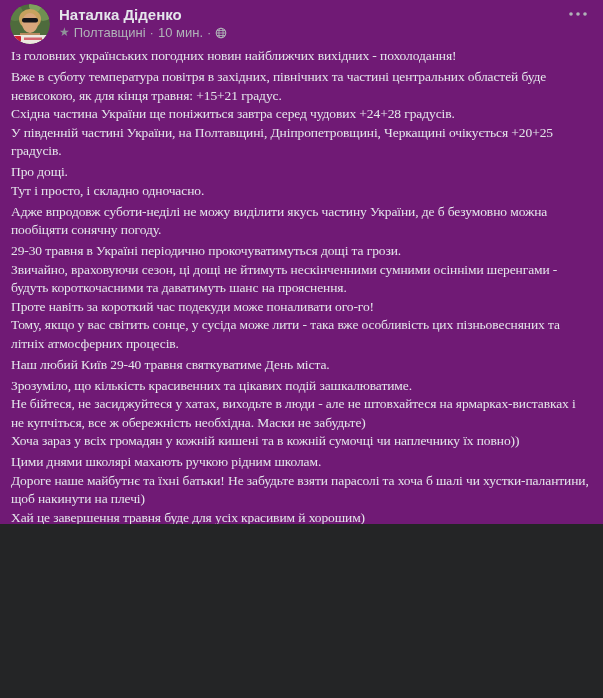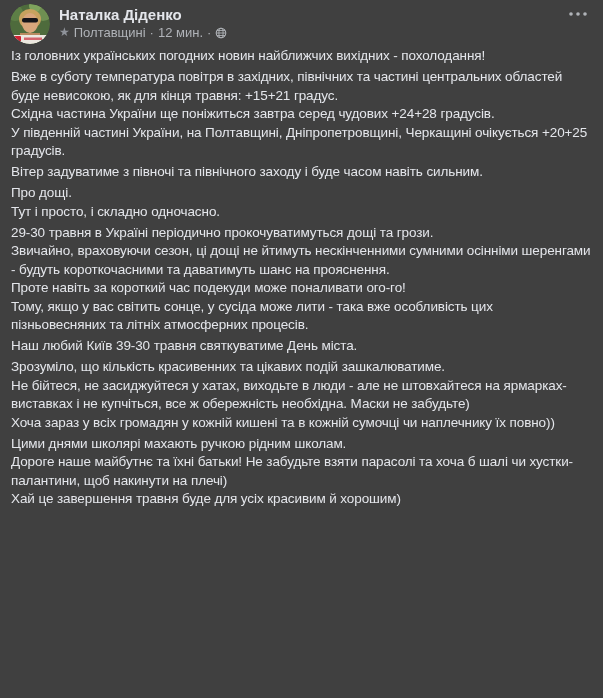--- a/index.html
+++ b/index.html
@@ -1,20 +1,20 @@
 <!DOCTYPE html>
 <html><head>
 <meta charset="utf-8">
 <style>
   html, body { margin: 0; padding: 0; background: #242526; }
   * { box-sizing: border-box; }
   .post-card {
     width: 603px;
-    height: 698px;
-    background: #404040;
+    height: 524px;
+    background: #701a75;
     font-family: "Liberation Sans", sans-serif;
     position: relative;
     overflow: hidden;
   }
   .post-header {
     display: flex;
     align-items: flex-start;
     padding: 4px 12px 0 10px;
   }
   .avatar-wrap {
@@ -58,21 +58,21 @@
     cursor: pointer;
   }
   .more-button svg { display: block; }
   .post-body {
     padding: 3px 12px 0 11px;
     color: #e4e6eb;
     font-size: 13.5px;
     line-height: 18.5px;
     letter-spacing: -0.1px;
   }
-  .post-body p { margin: 0 0 2.5px 0; }
+  .post-body p { margin: 0 0 2.5px 0; font-family: Liberation Serif, serif; }
 </style>
 </head>
 <body>
 
 <div class="post-card">
 
   <div class="post-header">
 
     <div class="avatar-wrap">
       <svg width="40" height="40" viewBox="0 0 40 40">
@@ -96,21 +96,21 @@
         </g>
       </svg>
     </div>
 
     <div class="header-meta">
       <div class="author-name">Наталка Діденко</div>
       <div class="post-sub">
         <span class="star-icon">★</span>
         <span>Полтавщині</span>
         <span>·</span>
-        <span>12 мин.</span>
+        <span>10 мин.</span>
         <span>·</span>
         <span class="globe-icon">
           <svg width="12" height="12" viewBox="0 0 16 16">
             <circle cx="8" cy="8" r="6.4" fill="none" stroke="#b0b3b8" stroke-width="1.4"></circle>
             <ellipse cx="8" cy="8" rx="2.8" ry="6.4" fill="none" stroke="#b0b3b8" stroke-width="1.2"></ellipse>
             <line x1="1.6" y1="8" x2="14.4" y2="8" stroke="#b0b3b8" stroke-width="1.2"></line>
             <line x1="2.6" y1="4.6" x2="13.4" y2="4.6" stroke="#b0b3b8" stroke-width="1.2"></line>
             <line x1="2.6" y1="11.4" x2="13.4" y2="11.4" stroke="#b0b3b8" stroke-width="1.2"></line>
           </svg>
         </span>
@@ -123,21 +123,21 @@
         <circle cx="11" cy="4" r="1.8" fill="#b0b3b8"></circle>
         <circle cx="18" cy="4" r="1.8" fill="#b0b3b8"></circle>
       </svg>
     </div>
 
   </div>
 
   <div class="post-body">
       <p>Із головних українських погодних новин найближчих вихідних - похолодання!</p>
       <p>Вже в суботу температура повітря в західних, північних та частині центральних областей буде невисокою, як для кінця травня: +15+21 градус.<br>Східна частина України ще поніжиться завтра серед чудових +24+28 градусів.<br>У південній частині України, на Полтавщині, Дніпропетровщині, Черкащині очікується +20+25 градусів.</p>
-      <p>Вітер задуватиме з півночі та північного заходу і буде часом навіть сильним.</p>
       <p>Про дощі.<br>Тут і просто, і складно одночасно.</p>
+      <p>Адже впродовж суботи-неділі не можу виділити якусь частину України, де б безумовно можна пообіцяти сонячну погоду.</p>
       <p>29-30 травня в Україні періодично прокочуватимуться дощі та грози.<br>Звичайно, враховуючи сезон, ці дощі не йтимуть нескінченними сумними осінніми шеренгами - будуть короткочасними та даватимуть шанс на прояснення.<br>Проте навіть за короткий час подекуди може поналивати ого-го!<br>Тому, якщо у вас світить сонце, у сусіда може лити - така вже особливість цих пізньовесняних та літніх атмосферних процесів.</p>
-      <p>Наш любий Київ 39-30 травня святкуватиме День міста.</p>
+      <p>Наш любий Київ 29-40 травня святкуватиме День міста.</p>
       <p>Зрозуміло, що кількість красивенних та цікавих подій зашкалюватиме.<br>Не бійтеся, не засиджуйтеся у хатах, виходьте в люди - але не штовхайтеся на ярмарках-виставках і не купчіться, все ж обережність необхідна. Маски не забудьте)<br>Хоча зараз у всіх громадян у кожній кишені та в кожній сумочці чи наплечнику їх повно))</p>
       <p>Цими днями школярі махають ручкою рідним школам.<br>Дороге наше майбутнє та їхні батьки! Не забудьте взяти парасолі та хоча б шалі чи хустки-палантини, щоб накинути на плечі)<br>Хай це завершення травня буде для усіх красивим й хорошим)</p>
     </div>
 
 </div>
 
 </body></html>

